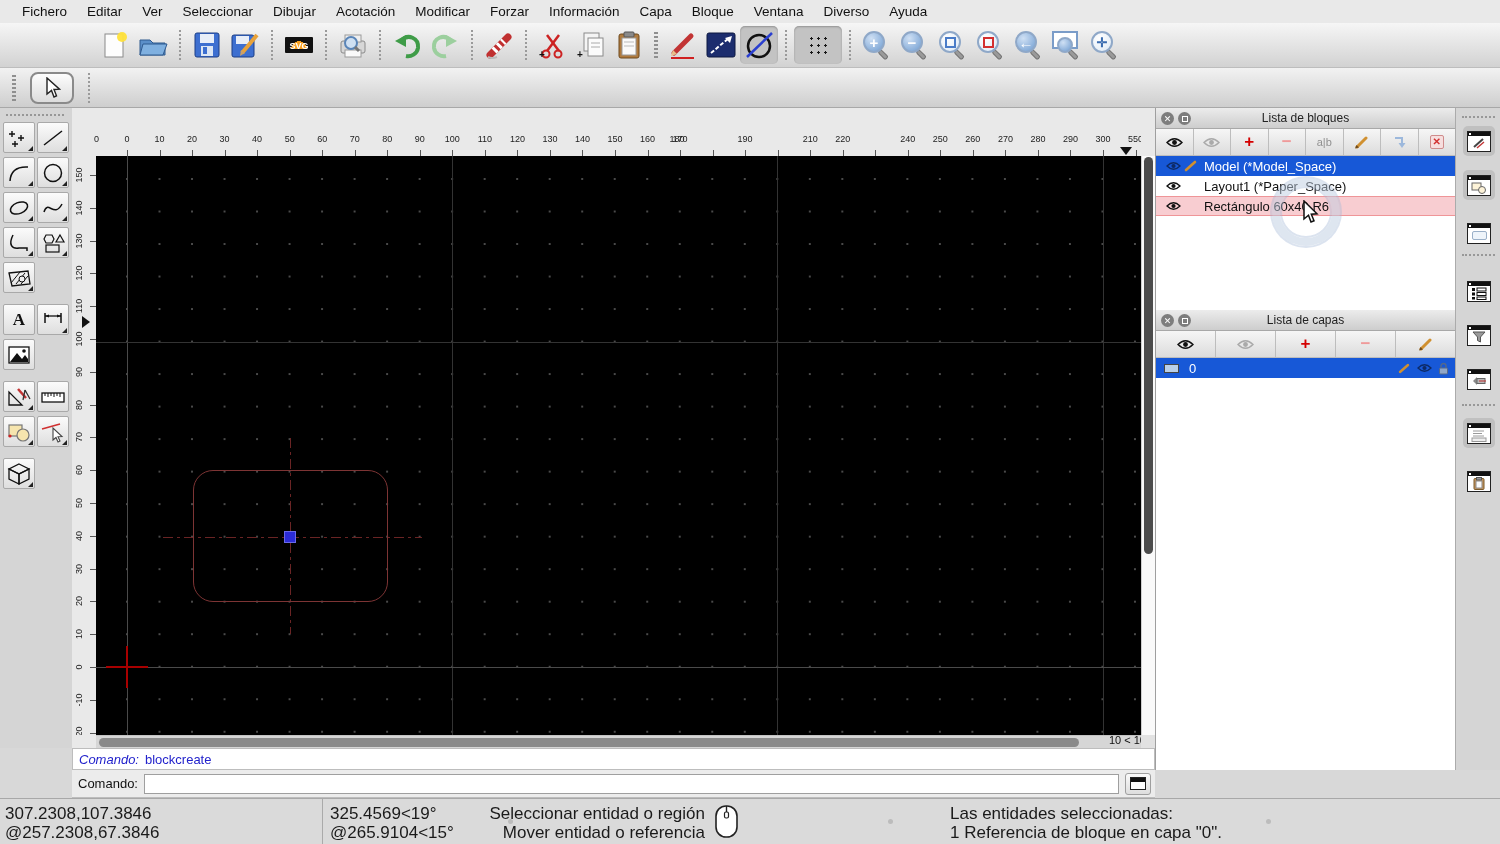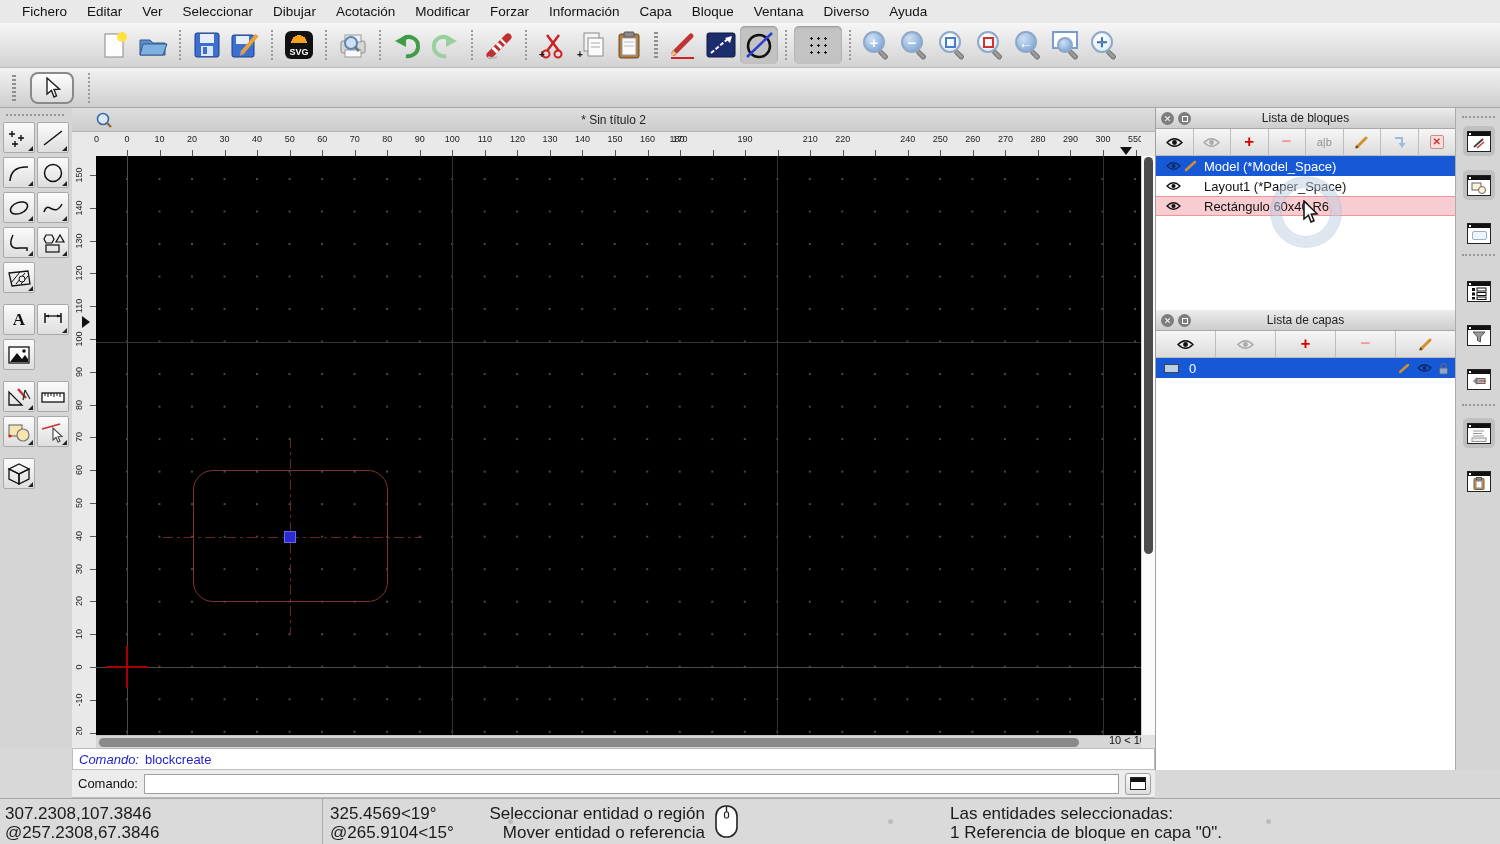--- a/index.html
+++ b/index.html
@@ -20,21 +20,21 @@
   .tbrow2 { left:0; top:68px; width:1500px; height:40px;
     background:linear-gradient(#f2f2f2,#cecece); border-bottom:1px solid #a8a8a8;
     display:flex; align-items:center; padding-left:6px; }
   .tbtn { width:38px; height:38px; display:flex; align-items:center; justify-content:center; flex:0 0 auto; }
   .tbtn.pressed { background:#c3c3c3; border-radius:5px; box-shadow:inset 0 1px 2px rgba(0,0,0,.25); }
   .vsep { width:0; height:30px; border-left:2px dotted #9a9a9a; margin:0 7px; flex:0 0 auto; }
   .hdl { width:4px; height:26px; border-left:2px dotted #8f8f8f; border-right:2px dotted #8f8f8f; margin:0 6px; flex:0 0 auto; }
   .selbtn { width:44px; height:32px; border:2px solid #8a8a8a; border-radius:8px;
     background:linear-gradient(#fdfdfd,#dcdcdc); display:flex; align-items:center; justify-content:center; margin-left:8px; }
 
-  .svgbadge { width:28px; height:28px; background:#111; border-radius:6px; position:relative; }
+  .svgbadge { width:28px; height:16px; background:#111; border-radius:1px; position:relative; }
   .svgbadge .crown { position:absolute; left:4px; top:2px; width:20px; height:10px;
     background:radial-gradient(circle at 50% 100%, #f8a020 55%, transparent 56%); border-radius:3px 3px 0 0; }
   .svgbadge .lbl { position:absolute; left:0; right:0; bottom:2px; color:#fff; font-size:9px; font-weight:bold; text-align:center; }
 
   .gridglyph { width:24px; height:24px;
     background-image:radial-gradient(#161616 1.2px, transparent 1.4px);
     background-size:7px 7px; background-position:2px 2px; }
 
   .mag { position:relative; width:30px; height:30px; }
   .mag .stick { position:absolute; left:19px; top:19px; width:11px; height:5px; background:#9a9a9a;
@@ -474,27 +474,20 @@
     <svg width="26" height="24">
       <polygon points="13,2 23,7 13,12 3,7" fill="none" stroke="#111" stroke-width="1.3"></polygon>
       <polygon points="3,7 13,12 13,22 3,17" fill="none" stroke="#111" stroke-width="1.3"></polygon>
       <polygon points="23,7 13,12 13,22 23,17" fill="none" stroke="#111" stroke-width="1.3"></polygon>
     </svg>
     <div class="corner"></div>
   </div>
 </div>
 
 <div class="abs cwin">
-  <div class="cv-title">
-    <svg class="cv-appicon" width="16" height="16">
-      <circle cx="7" cy="7" r="5.5" fill="#dce8f6" stroke="#3a68a8" stroke-width="1.6"></circle>
-      <line x1="11" y1="11" x2="15" y2="15" stroke="#8a6a3a" stroke-width="2.4"></line>
-    </svg>
-    <span>* Sin título 2</span>
-  </div>
 
   <div class="cv-hruler">
     <span class="cv-corner">0</span>
     <div class="hmarker"></div>
   <span class="hlab" style="left: 55px;">0</span>
       <i class="htick" style="left: 55px;"></i>
       <span class="hlab" style="left: 87.533px;">10</span>
       <i class="htick" style="left: 87.533px;"></i>
       <span class="hlab" style="left: 120.066px;">20</span>
       <i class="htick" style="left: 120.066px;"></i>

